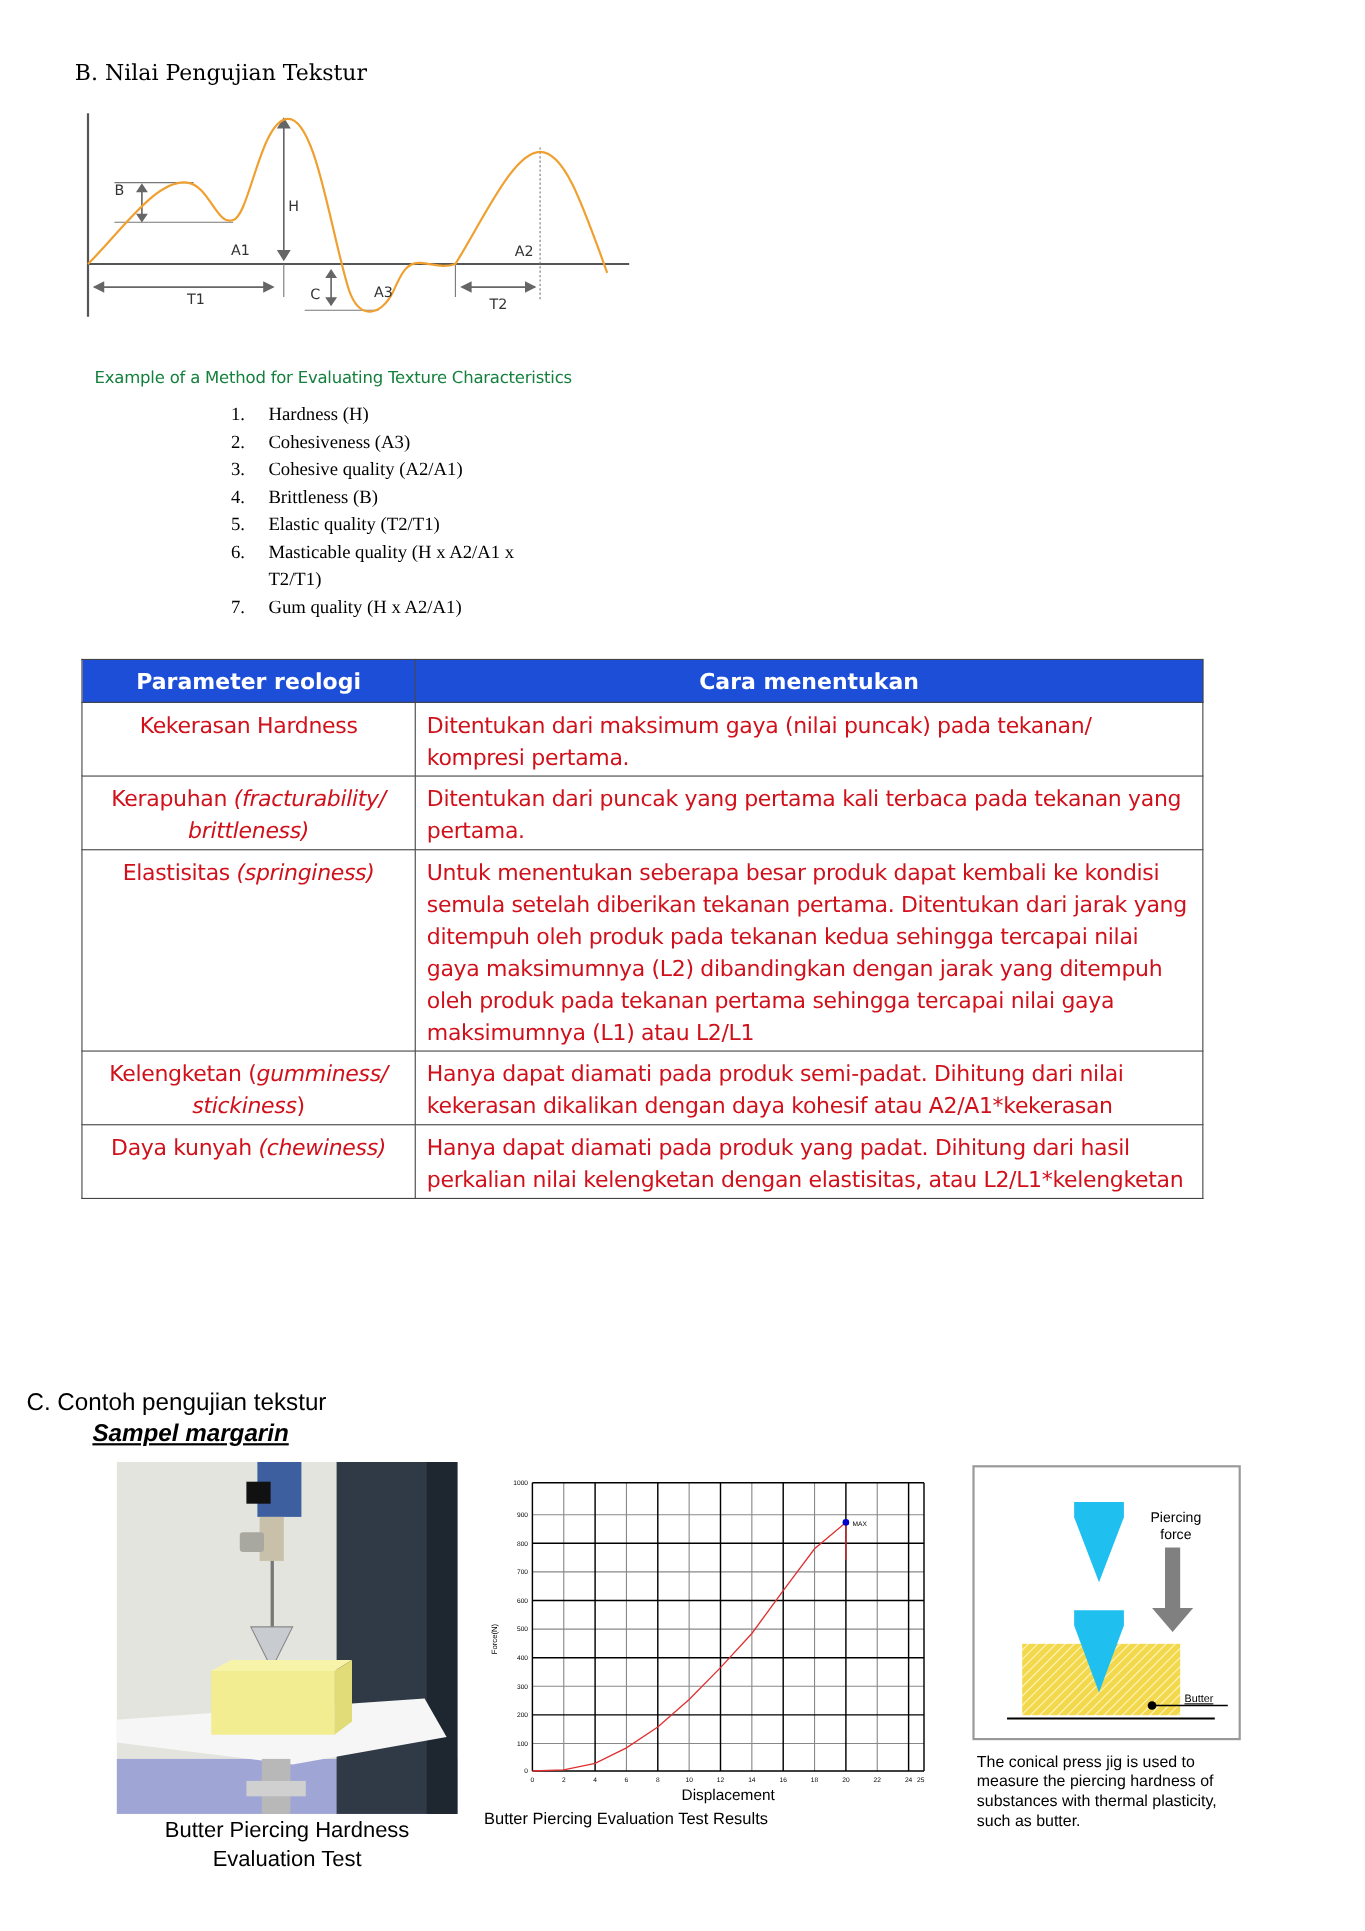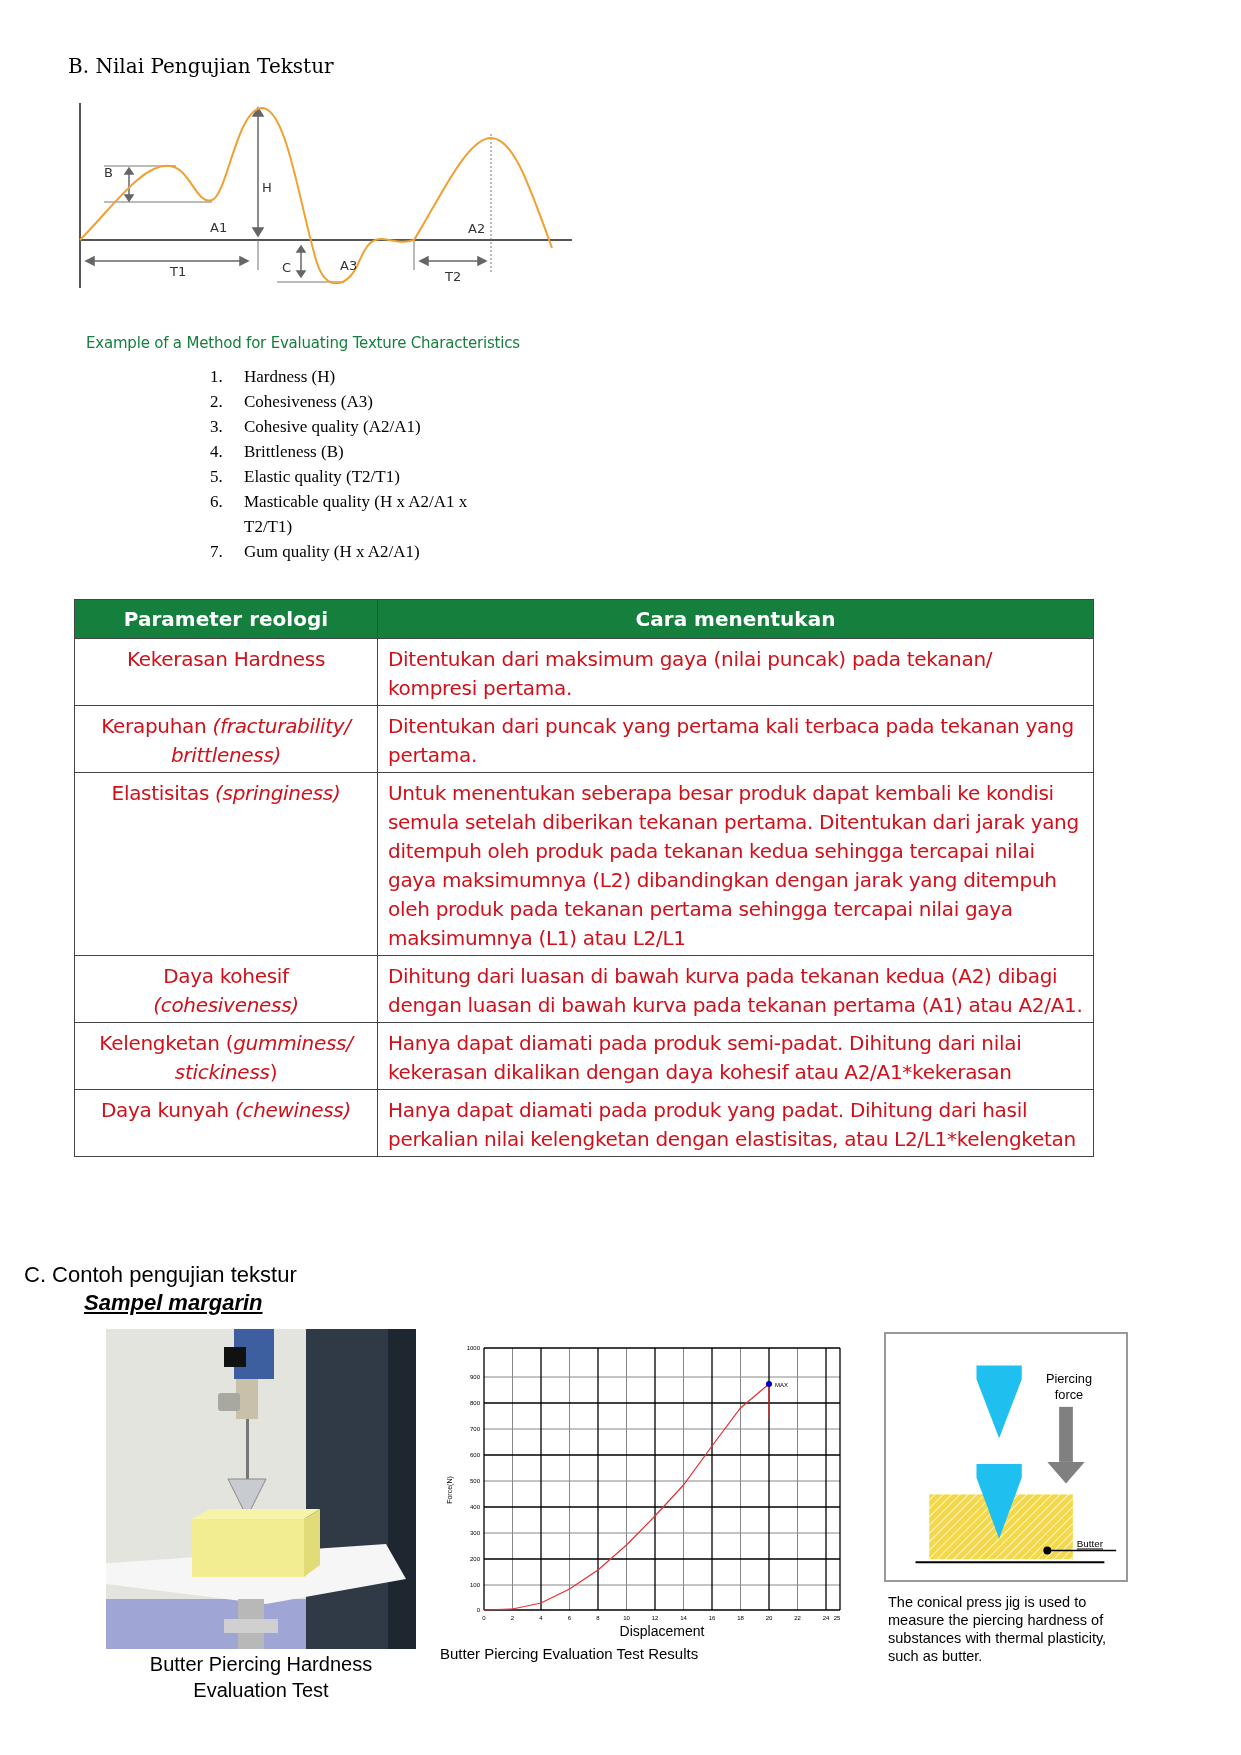--- a/index.html
+++ b/index.html
@@ -5,21 +5,21 @@
   html, body { margin:0; padding:0; background:#ffffff; }
   body { width:1241px; height:1755px; position:relative; overflow:hidden; font-family:"Liberation Sans", sans-serif; color:#000; }
   .abs { position:absolute; }
   .h-b { left:68px; top:54px; font-family:"DejaVu Serif", serif; font-size:20px; }
   .tpa { left:72px; top:88px; width:512px; height:275px; }
   .tpa-caption { left:86px; top:334px; font-family:"DejaVu Sans", sans-serif; font-size:15px; color:#15803d; letter-spacing:-0.2px; }
   .plist { left:210px; top:364px; font-family:"Liberation Serif", serif; font-size:17px; line-height:25px; margin:0; padding:0; list-style:none; width:300px; }
   .plist li { display:flex; }
   .plist .num { width:34px; flex:none; }
   .rtable { left:74px; top:599px; width:1020px; border-collapse:collapse; font-family:"DejaVu Sans", sans-serif; font-size:20px; line-height:29px; }
-  .rtable th { background:#15803d; color:#fff; font-weight:bold; border:1.5px solid #444; padding:2px 10px; height:34px;margin-left:20px; }
+  .rtable th { background:#1d4ed8; color:#fff; font-weight:bold; border:1.5px solid #444; padding:2px 10px; height:34px;margin-left:20px; }
   .rtable td { border:1.5px solid #444; color:#d0101a; vertical-align:top; padding:6px 10px 2px 10px; letter-spacing:-0.3px; }
   .rtable td.c1 { width:282px;text-align:center; }
   .rtable i { font-style:italic; }
   .h-c { left:24px; top:1262px; font-size:22px; }
   .sub { left:84px; top:1290px; font-size:22px; font-weight:bold; font-style:italic; text-decoration:underline; }
   .photo { left:106px; top:1329px; width:310px; height:320px; overflow:hidden; }
   .photo-cap { left:106px; top:1651px; width:310px; text-align:center; font-size:20px; line-height:26px; }
   .chart { left:440px; top:1320px; width:420px; height:330px; }
   .chart-cap { left:440px; top:1645px; width:420px; font-size:15px; }
   .diagram { left:884px; top:1332px; width:244px; height:250px; border:2px solid #999; box-sizing:border-box; }
@@ -121,24 +121,20 @@
       <td class="c1"><span>Kekerasan Hardness</span><i></i><span></span></td>
       <td>Ditentukan dari maksimum gaya (nilai puncak) pada tekanan/ kompresi pertama.</td>
     </tr>
     <tr>
       <td class="c1"><span>Kerapuhan </span><i>(fracturability/ brittleness)</i><span></span></td>
       <td>Ditentukan dari puncak yang pertama kali terbaca pada tekanan yang pertama.</td>
     </tr>
     <tr>
       <td class="c1"><span>Elastisitas </span><i>(springiness)</i><span></span></td>
       <td>Untuk menentukan seberapa besar produk dapat kembali ke kondisi semula setelah diberikan tekanan pertama. Ditentukan dari jarak yang ditempuh oleh produk pada tekanan kedua sehingga tercapai nilai gaya maksimumnya (L2) dibandingkan dengan jarak yang ditempuh oleh produk pada tekanan pertama sehingga tercapai nilai gaya maksimumnya (L1) atau L2/L1</td>
-    </tr>
-    <tr>
-      <td class="c1"><span>Daya kohesif </span><br><i>(cohesiveness)</i><span></span></td>
-      <td>Dihitung dari luasan di bawah kurva pada tekanan kedua (A2) dibagi dengan luasan di bawah kurva pada tekanan pertama (A1) atau A2/A1.</td>
     </tr>
     <tr>
       <td class="c1"><span>Kelengketan (</span><i>gumminess/ stickiness</i><span>)</span></td>
       <td>Hanya dapat diamati pada produk semi-padat. Dihitung dari nilai kekerasan dikalikan dengan daya kohesif atau A2/A1*kekerasan</td>
     </tr>
     <tr>
       <td class="c1"><span>Daya kunyah </span><i>(chewiness)</i><span></span></td>
       <td>Hanya dapat diamati pada produk yang padat. Dihitung dari hasil perkalian nilai kelengketan dengan elastisitas, atau L2/L1*kelengketan</td>
     </tr>
   </tbody>

